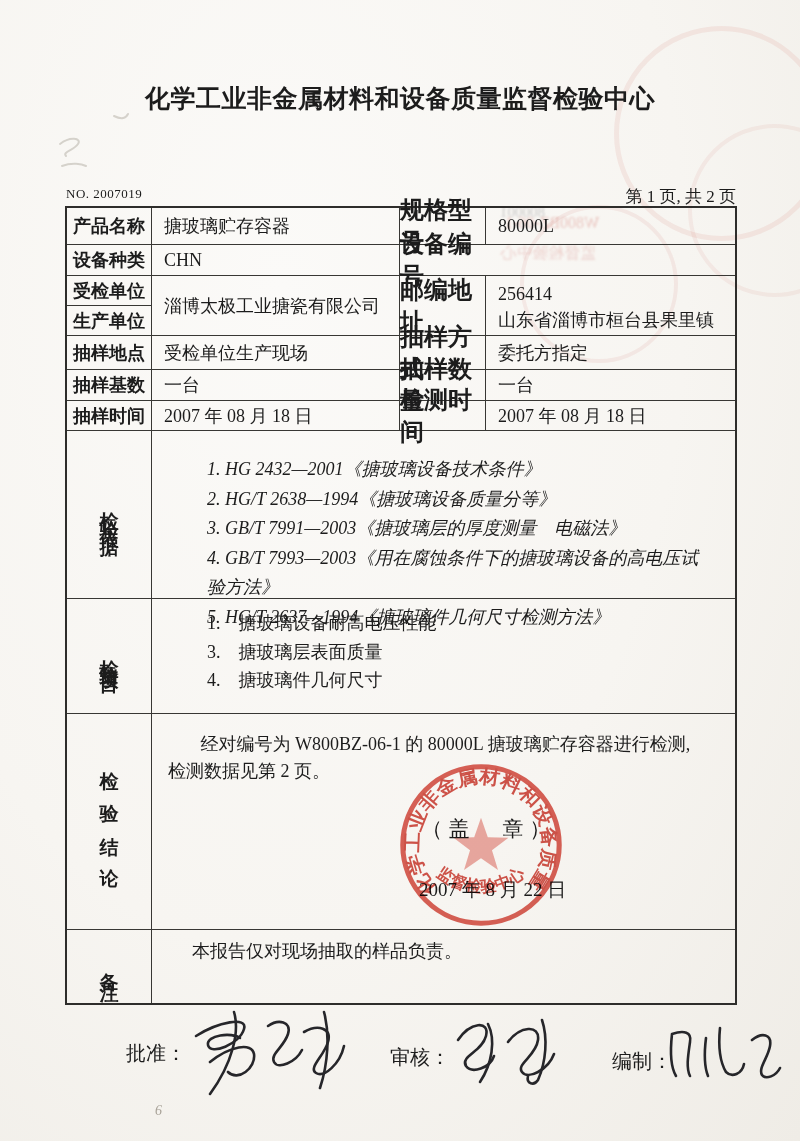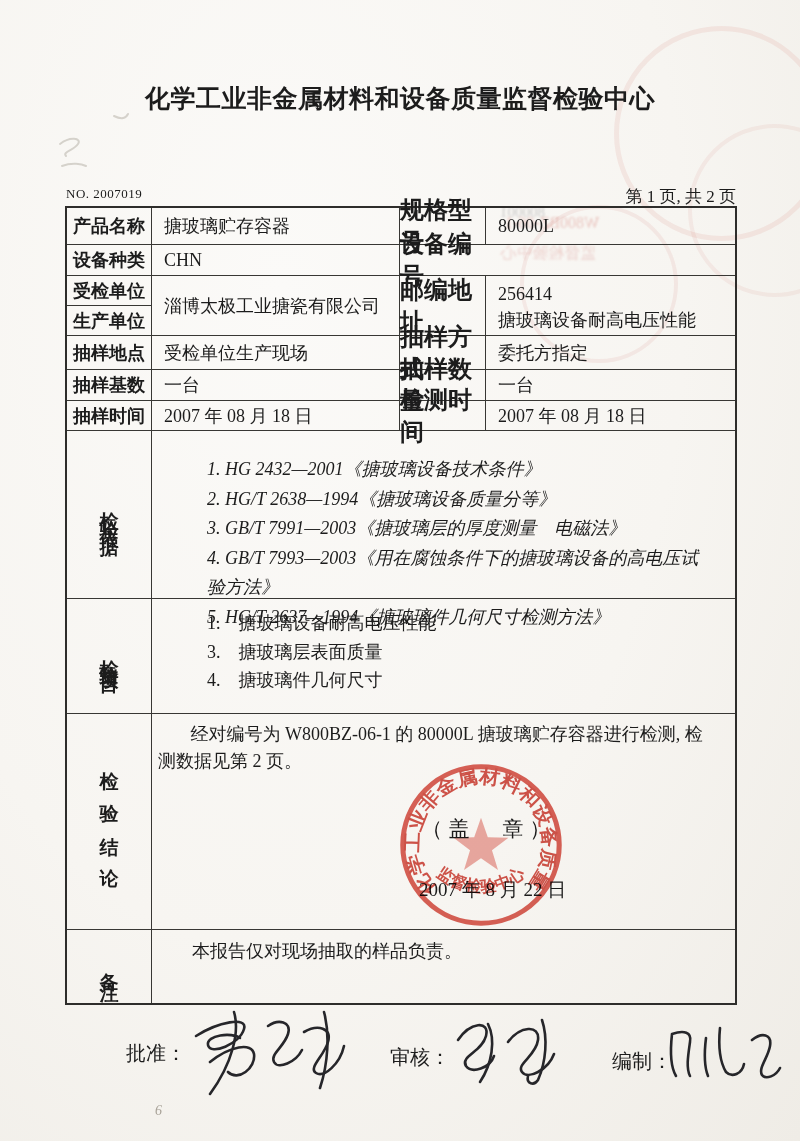--- a/index.html
+++ b/index.html
@@ -42,21 +42,21 @@
     writing-mode:vertical-lr;text-orientation:upright;}
   .sec-content{flex:1;position:relative;font-size:18px;}
   .sec-basis{height:168px;}
   .sec-basis .vlabel span{letter-spacing:0.45em;}
   .sec-basis .list{padding:24px 24px 0 55px;line-height:29.5px;font-style:italic;}
   .sec-items{height:115px;}
   .sec-items .vlabel span{letter-spacing:0.30em;}
   .sec-items .list{padding:10px 8px 0 55px;line-height:28.5px;}
   .sec-concl{height:216px;}
   .sec-concl .vlabel span{letter-spacing:1.7em;}
-  .concl-text{margin:2px;padding:5px 14px 0 4px;text-indent:1.8em;line-height:27px;}
+  .concl-text{margin:12px;padding:5px 14px 0 4px;text-indent:1.8em;line-height:27px;}
   .seal-note{position:absolute;top:101px;left:252px;width:170px;text-align:center;
     font-size:21px;letter-spacing:6px;}
   .concl-date{position:absolute;top:163px;left:248px;width:185px;text-align:center;font-size:19px;}
   .seal-svg{position:absolute;top:46px;left:244px;width:170px;height:170px;
     mix-blend-mode:multiply;opacity:0.92;}
   .sec-remark{height:74px;}
   .sec-remark .vlabel span{letter-spacing:0.45em;}
   .remark-text{margin:0;padding:8px 10px 0 4px;text-indent:2em;line-height:26px;}
   
   .sig-label{position:absolute;font-family:"Liberation Sans","DejaVu Sans",sans-serif;
@@ -129,21 +129,21 @@
     <div class="trow h60">
       <div class="stacked">
         <div class="sub">受检单位</div>
         <div class="sub">生产单位</div>
       </div>
       <div class="cell c-val">淄博太极工业搪瓷有限公司</div>
       <div class="cell c-label2">邮编地址</div>
       <div class="cell c-val2">
         <span class="two-line">
           <span>256414</span><br>
-          <span>搪玻璃设备耐高电压性能</span>
+          <span>山东省淄博市桓台县果里镇</span>
         </span>
       </div>
     </div>
 
     <div class="trow h34">
       <div class="cell c-label">抽样地点</div>
       <div class="cell c-val">受检单位生产现场</div>
       <div class="cell c-label2">抽样方式</div>
       <div class="cell c-val2">委托方指定</div>
     </div>

